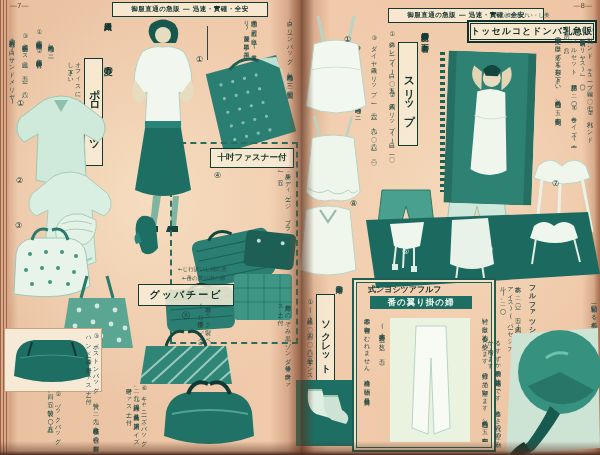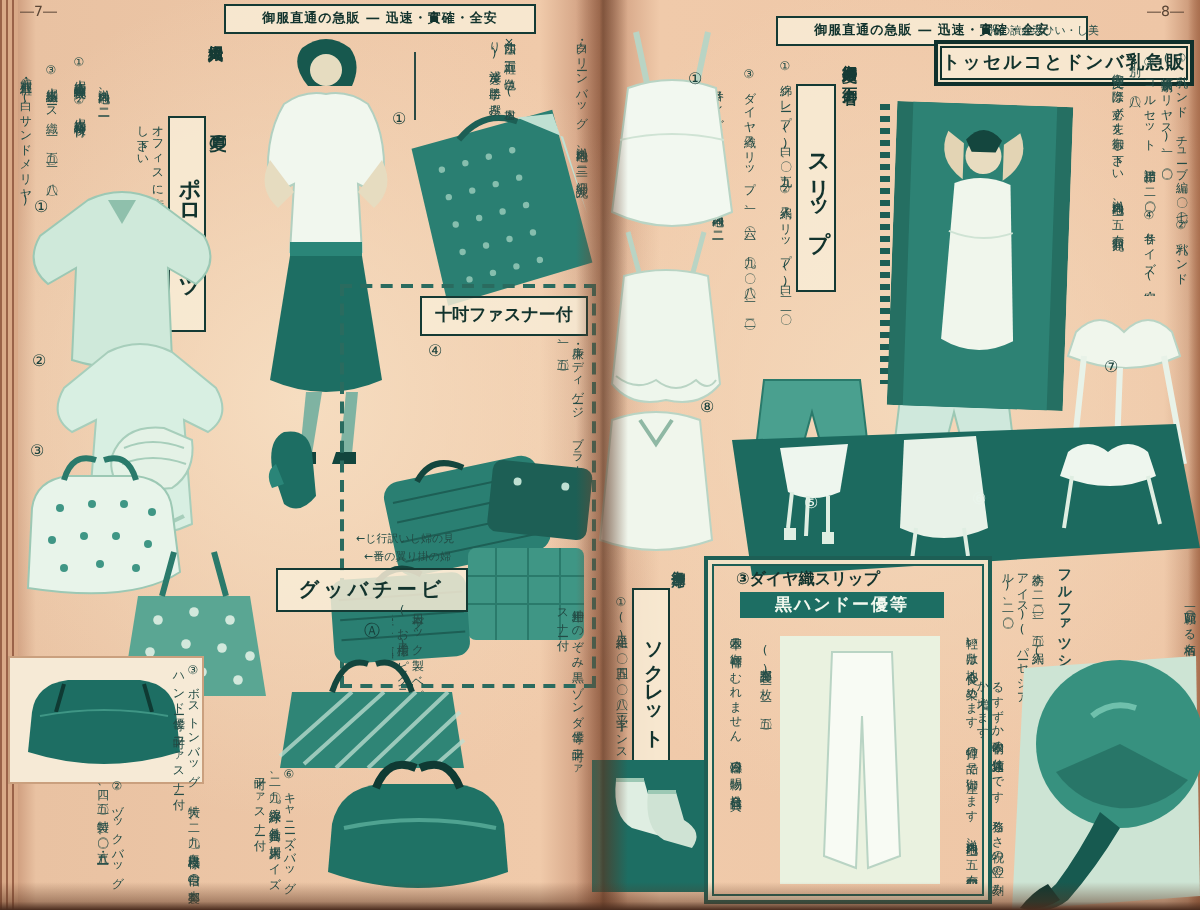--- a/index.html
+++ b/index.html
@@ -301,22 +301,22 @@
   <div class="el vtext" style="left:300px;top:298px;height:92px;width:14px;">①(二足組)〇、四五 〇、八〇 平一字・ギンス 送料内地</div>
 
   <svg class="el" style="left:296px;top:380px;width:58px;height:66px;" viewBox="0 0 58 66">
     <rect x="0" y="0" width="58" height="66" fill="#1d6e63"></rect>
     <path d="M12,10 Q10,28 20,34 L34,38 Q40,30 30,24 L26,10 Z" fill="#dfeee2"></path>
     <path d="M28,16 Q26,34 36,40 L50,44 Q56,36 46,30 L42,16 Z" fill="#cfe3d4"></path>
     <path d="M12,10 L26,10 M28,16 L42,16" stroke="#9cc8b4" stroke-width="2"></path>
   </svg>
 
   <div class="el" style="left:352px;top:278px;width:140px;height:170px;border:2px solid #1d5f55;box-shadow:inset 0 0 0 2px #f2e2c6, inset 0 0 0 3px #1d5f55;"></div>
-  <div class="el htext" style="left:368px;top:284px;font-size:8px;font-weight:bold;color:#12332d;">③ダイヤ織スリップ</div>
-  <div class="el" style="left:370px;top:296px;width:102px;height:13px;background:#1d6e63;color:#f2f8ee;display:flex;align-items:center;justify-content:center;font-size:8.5px;font-weight:bold;letter-spacing:1px;">黒ハンドー優等</div>
+  <div class="el htext" style="left:368px;top:284px;font-size:8px;font-weight:bold;color:#12332d;">式ンヨシツアフルフ</div>
+  <div class="el" style="left:370px;top:296px;width:102px;height:13px;background:#1d6e63;color:#f2f8ee;display:flex;align-items:center;justify-content:center;font-size:8.5px;font-weight:bold;letter-spacing:1px;">番の翼り掛の婦</div>
   <div class="el vtext" style="left:357px;top:314px;height:126px;width:14px;">基本の御襦袢 むれません 冷感日の賜物 社会日品質</div>
   <div class="el vtext" style="left:373px;top:322px;height:112px;width:13px;">(本邦謹製)一枚 一、五〇</div>
   <div class="el vtext" style="left:474px;top:314px;height:128px;width:15px;">輕い敷は心地良く染めます 値打の品で御座います 送料内地〇、一五 右額〇四三</div>
   <svg class="el" style="left:390px;top:318px;width:80px;height:124px;" viewBox="0 0 80 124">
     <rect x="0" y="0" width="80" height="124" fill="#eaf2e0"></rect>
     <path d="M26,8 L56,8 L60,110 L44,116 L41,40 L38,116 L22,110 Z" fill="#f8fbf4" stroke="#b9d4c4"></path>
   </svg>
 
   <div class="el vtext" style="left:488px;top:336px;height:112px;width:14px;">るすずか初改串の適仕領込みです 務るさ祝の翌の刻みか増えます</div>
   <div class="el vtext" style="left:584px;top:300px;height:148px;width:14px;">一〇〇瓦願いる名柄 送料内地〇、一五 右額〇四三</div>

